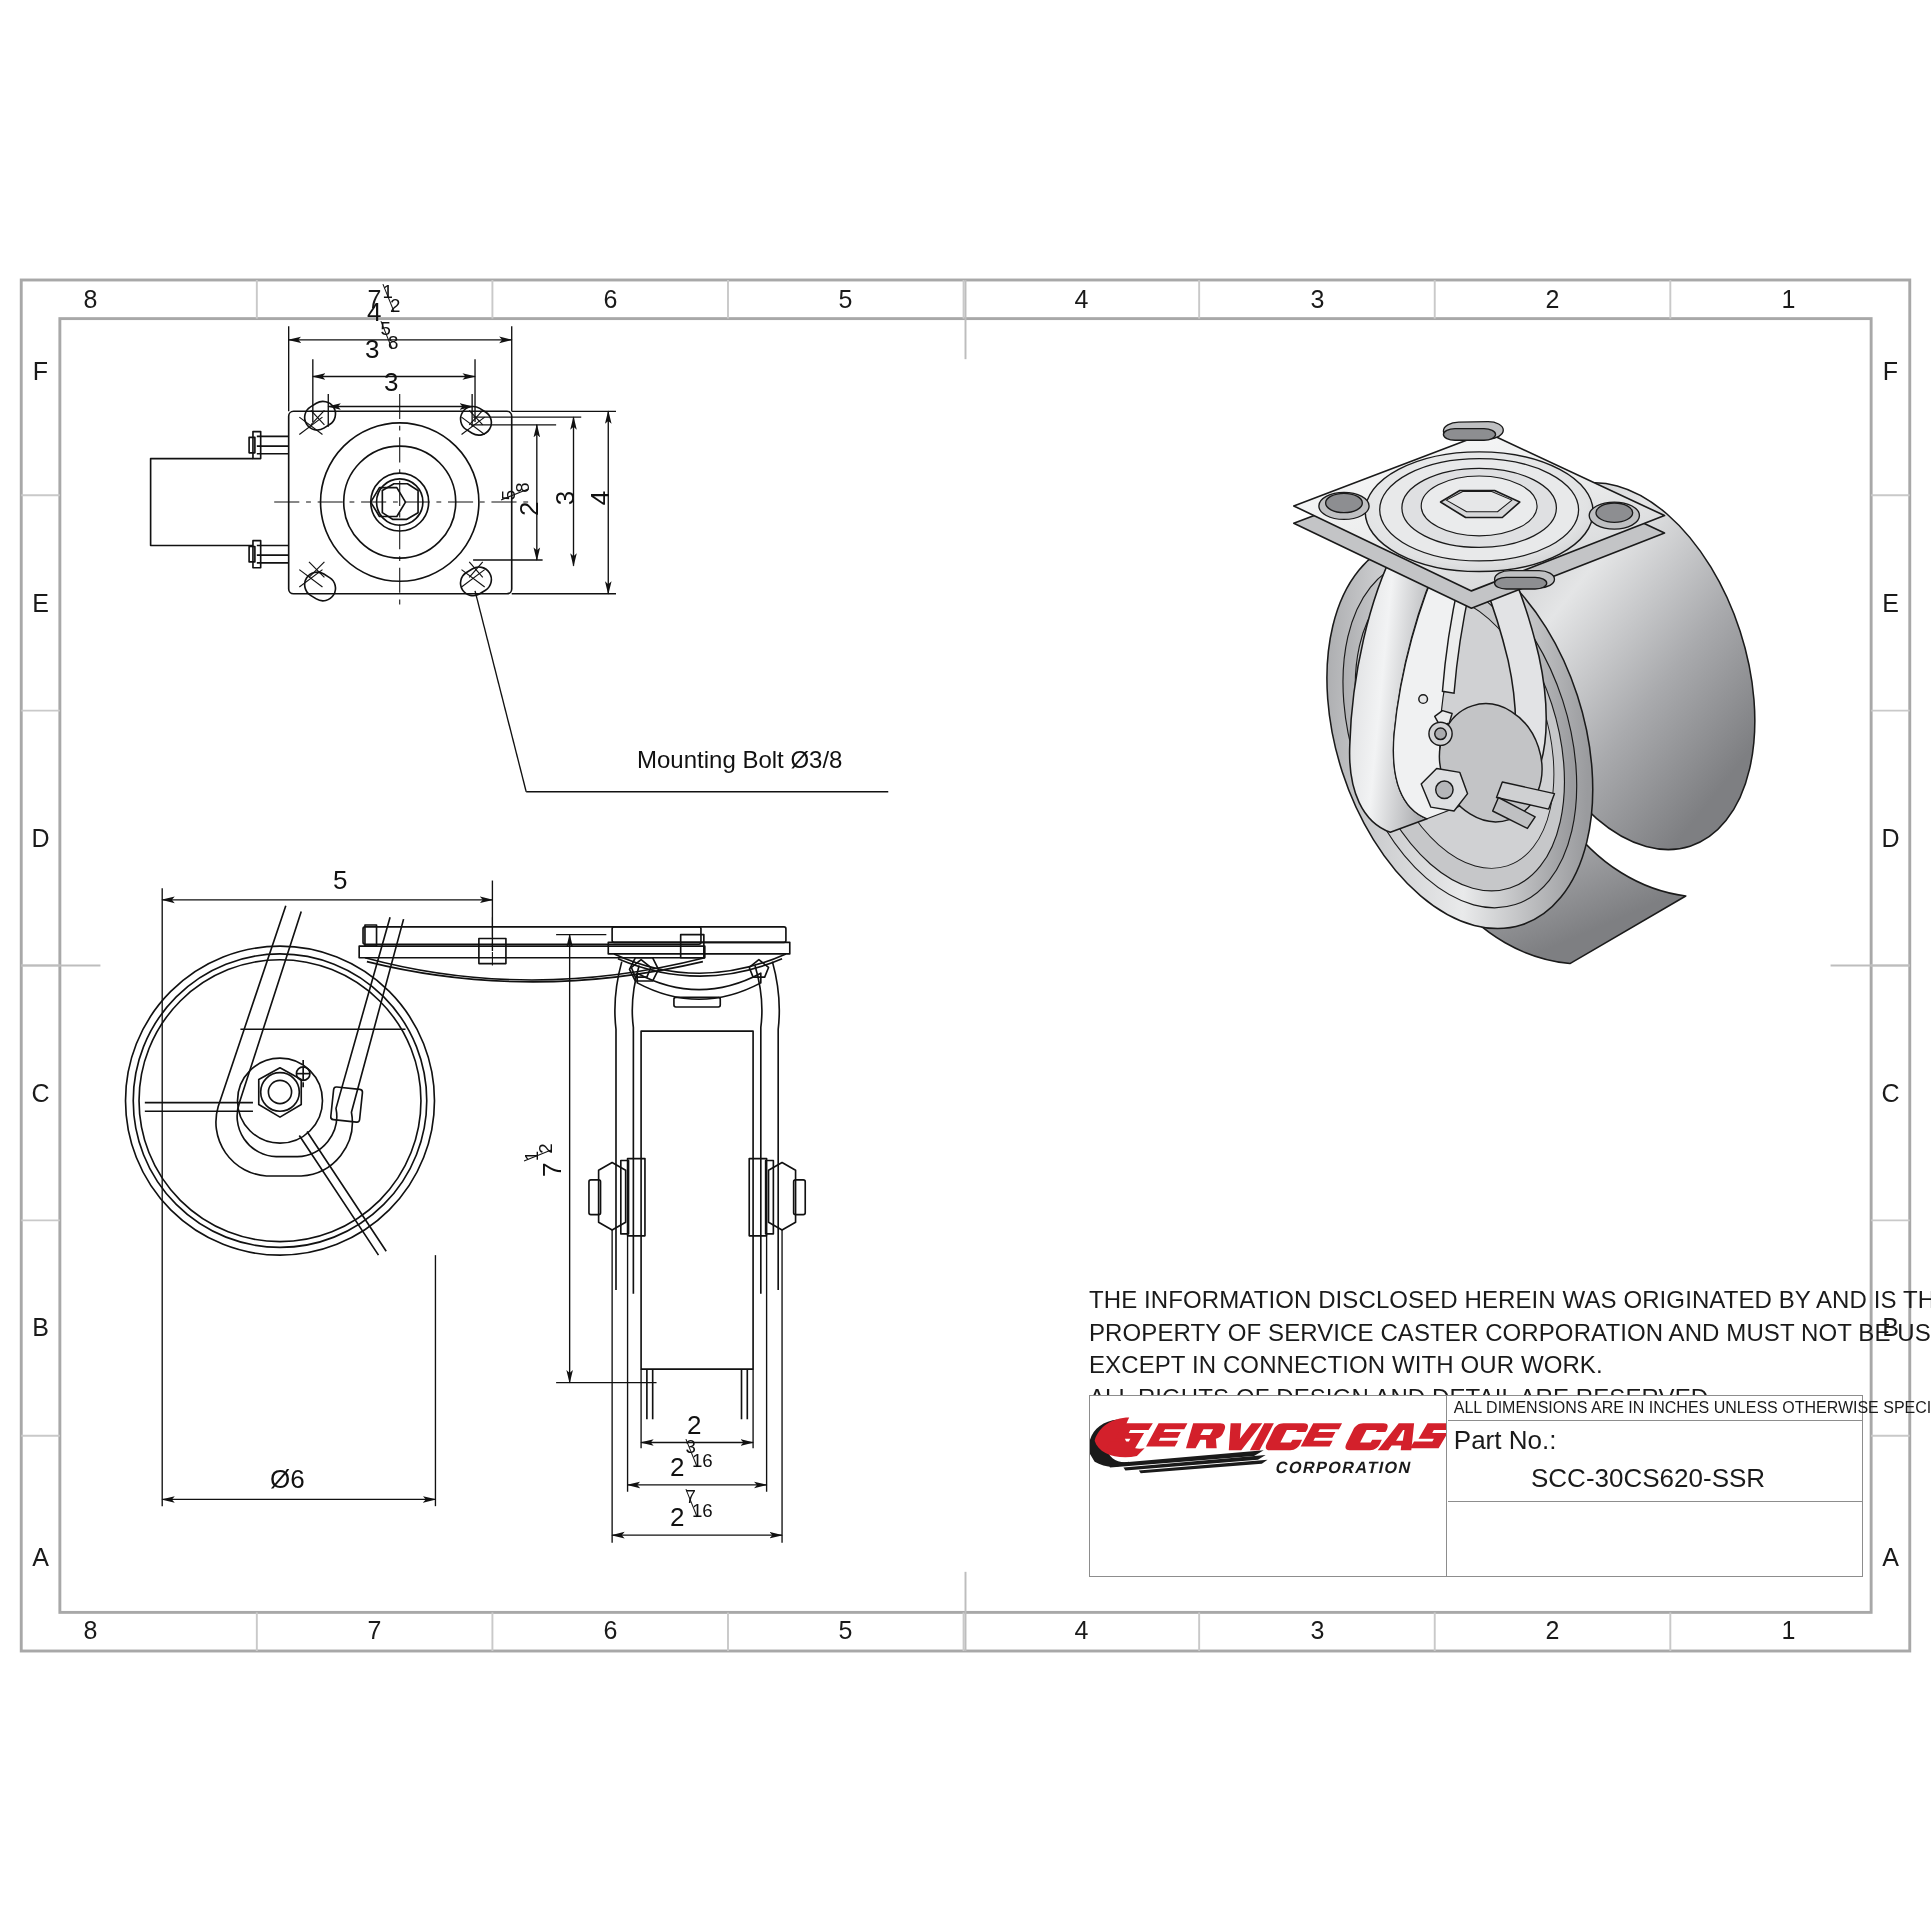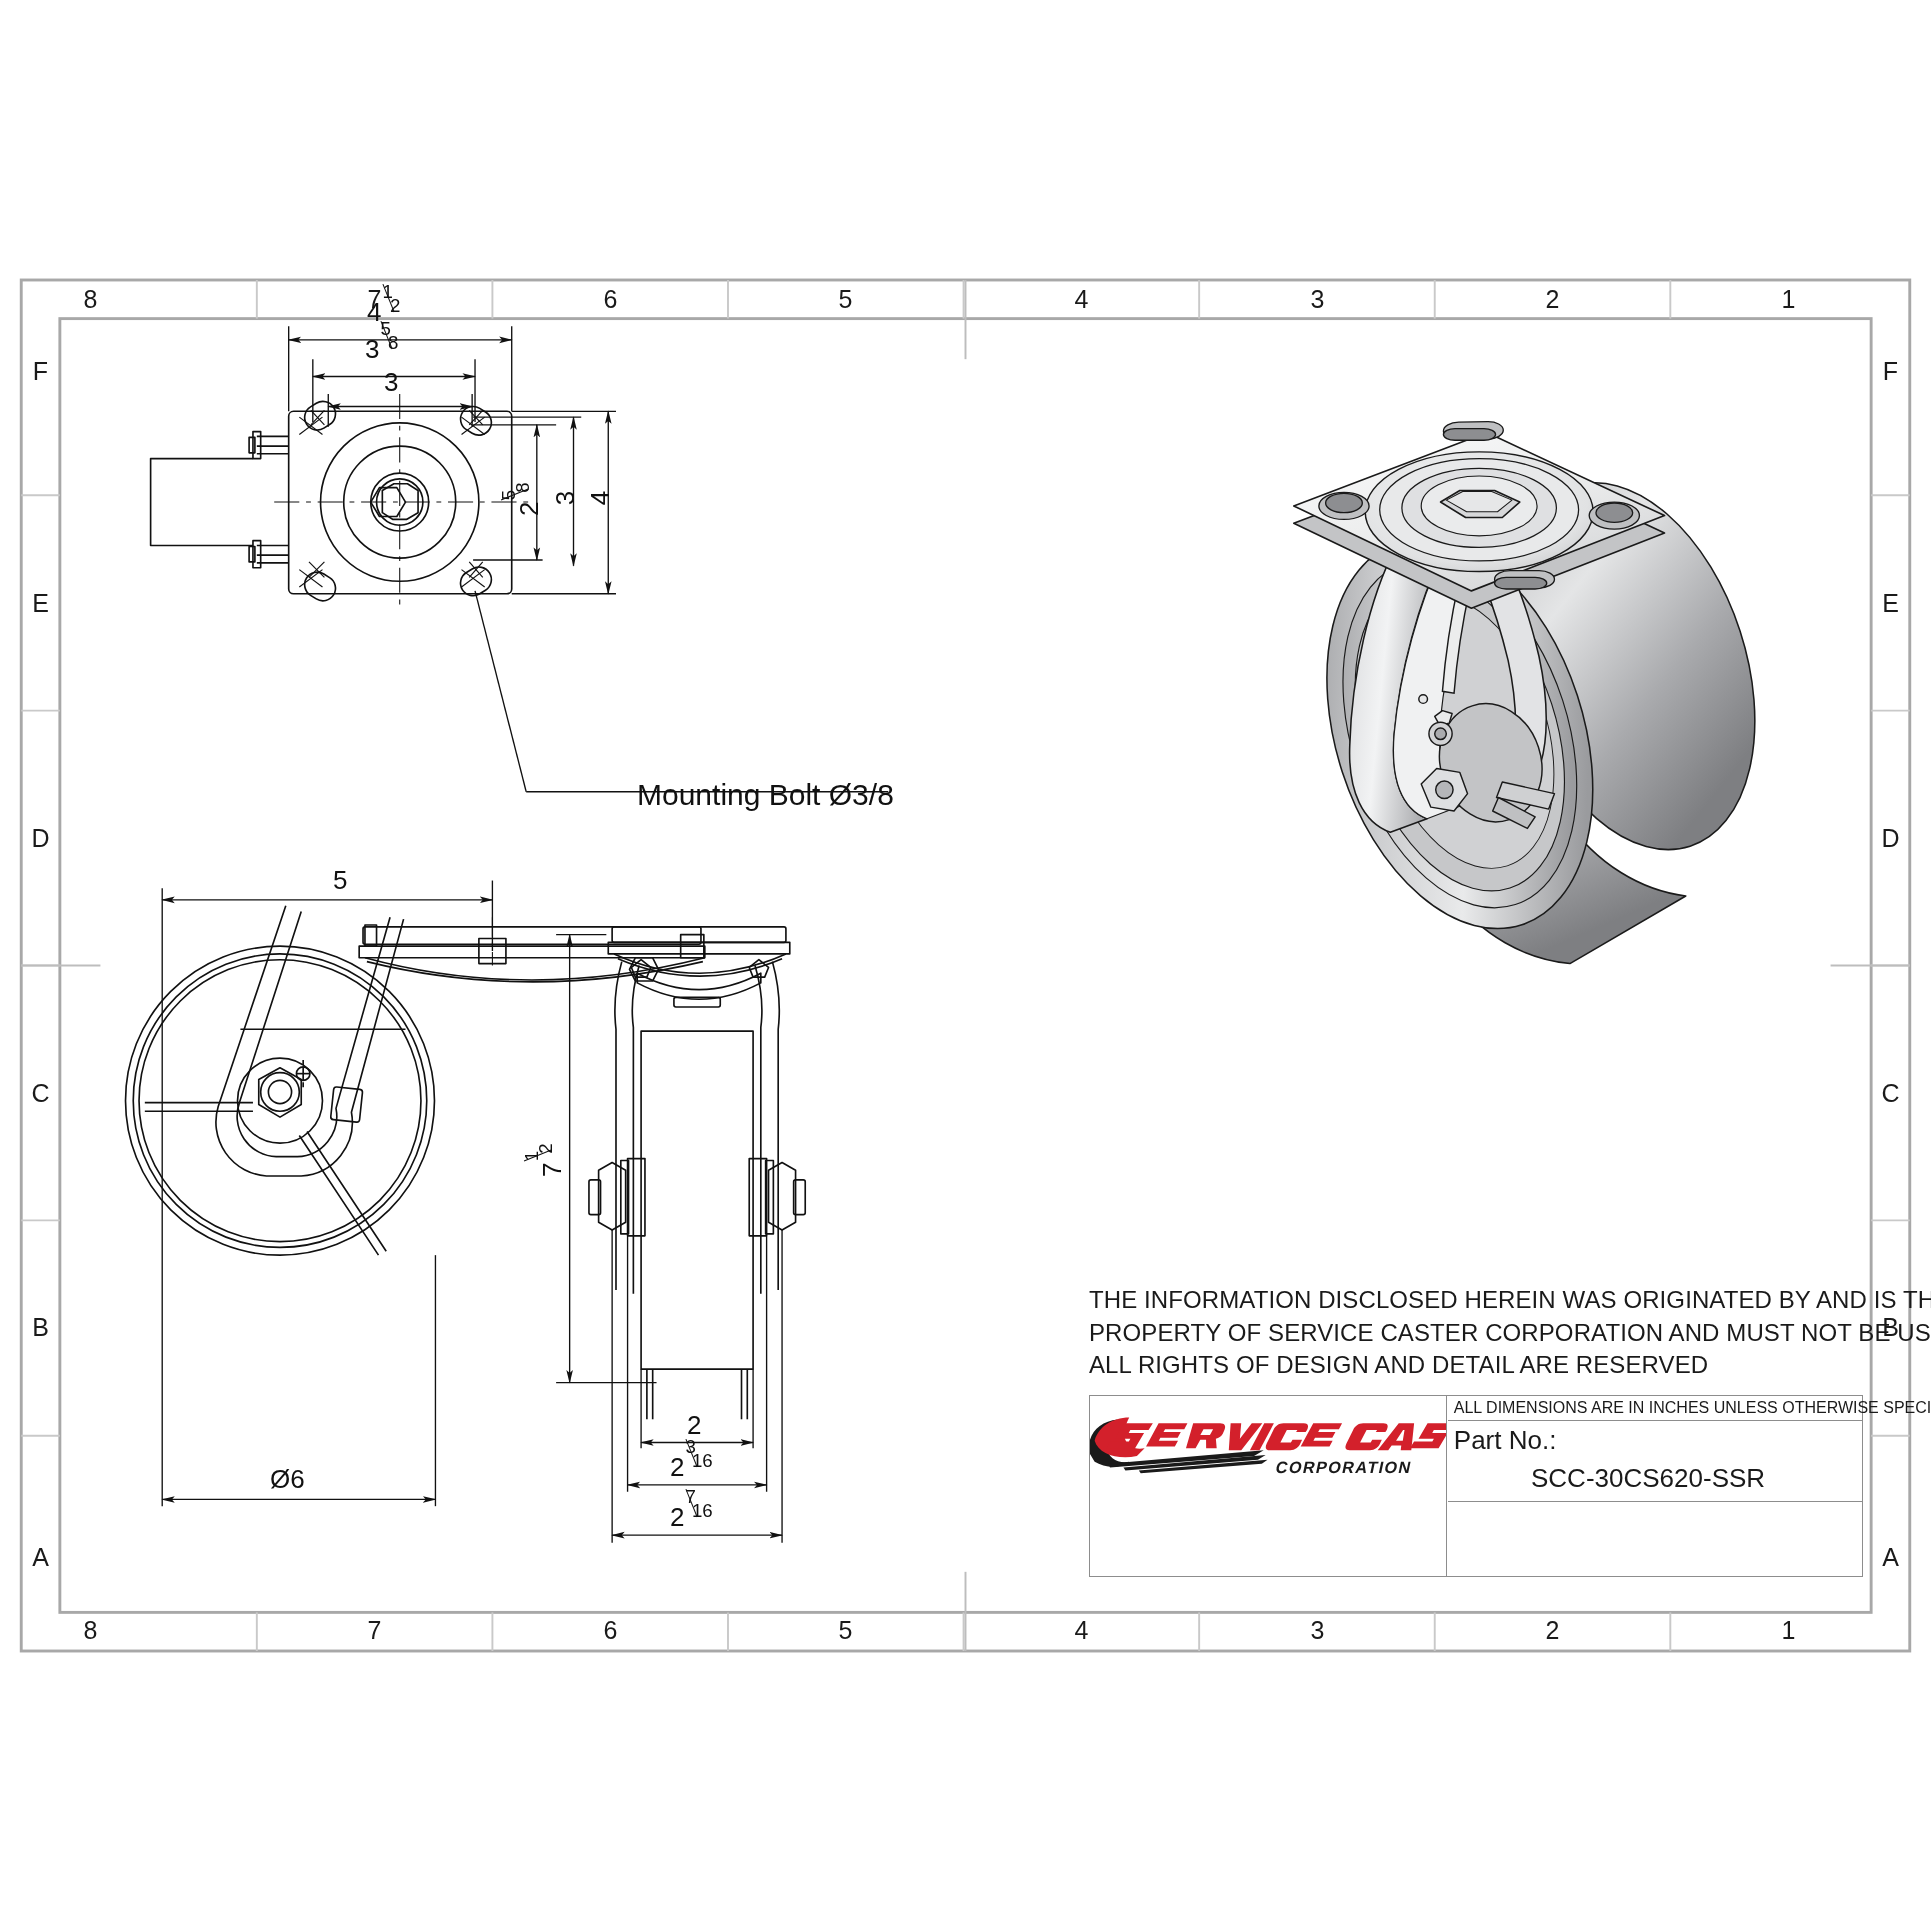--- a/index.html
+++ b/index.html
@@ -134,22 +134,22 @@
     top: 11.6px;
     width: 369px;
     height: 73px;
   }
   .logo-red { fill: #d3202b; }
   .logo-blk { fill: #1a1a1a; }
 
   #mountbolt {
     position: absolute;
     left: 637px;
-    top: 778px;
-    font-size: 30px;
+    top: 746px;
+    font-size: 24px;
     color: #111;
     white-space: nowrap;
   }
 </style>
 </head>
 <body>
 
 <div id="sheet">
 
   <svg class="svgwrap" width="1931" height="1931" viewBox="0 0 2000 2000">
@@ -586,20 +586,21 @@
         <ellipse cx="1392" cy="521" rx="19" ry="10" fill="#8d8e91"></ellipse>
         <ellipse cx="1672" cy="534" rx="26" ry="14"></ellipse>
         <ellipse cx="1672" cy="531" rx="19" ry="10" fill="#8d8e91"></ellipse>
       </g>
     </g>
   </svg>
 
   <div id="disclaimer">
     <div>THE INFORMATION DISCLOSED HEREIN WAS ORIGINATED BY AND IS THE</div>
     <div>PROPERTY OF SERVICE CASTER CORPORATION AND MUST NOT BE USED</div>
+    <div>EXCEPT IN CONNECTION WITH OUR WORK.</div>
     <div>ALL RIGHTS OF DESIGN AND DETAIL ARE RESERVED</div>
   </div>
 
   <div id="titleblock">
     <div id="tb-logo-cell">
       <svg id="logo" viewBox="0 0 382 76">
 
         <path class="logo-blk" d="M4,46 C2,28 14,14 34,12 C24,20 20,30 22,40 C24,52 34,58 46,56 C36,64 20,62 10,56 Z"></path>
         <path class="logo-red" d="M10,34 C14,20 28,10 46,10 C42,18 40,24 41,30 C43,40 52,44 62,42 L54,50 C34,54 14,48 10,34 Z"></path>
         <g class="logo-blk">

